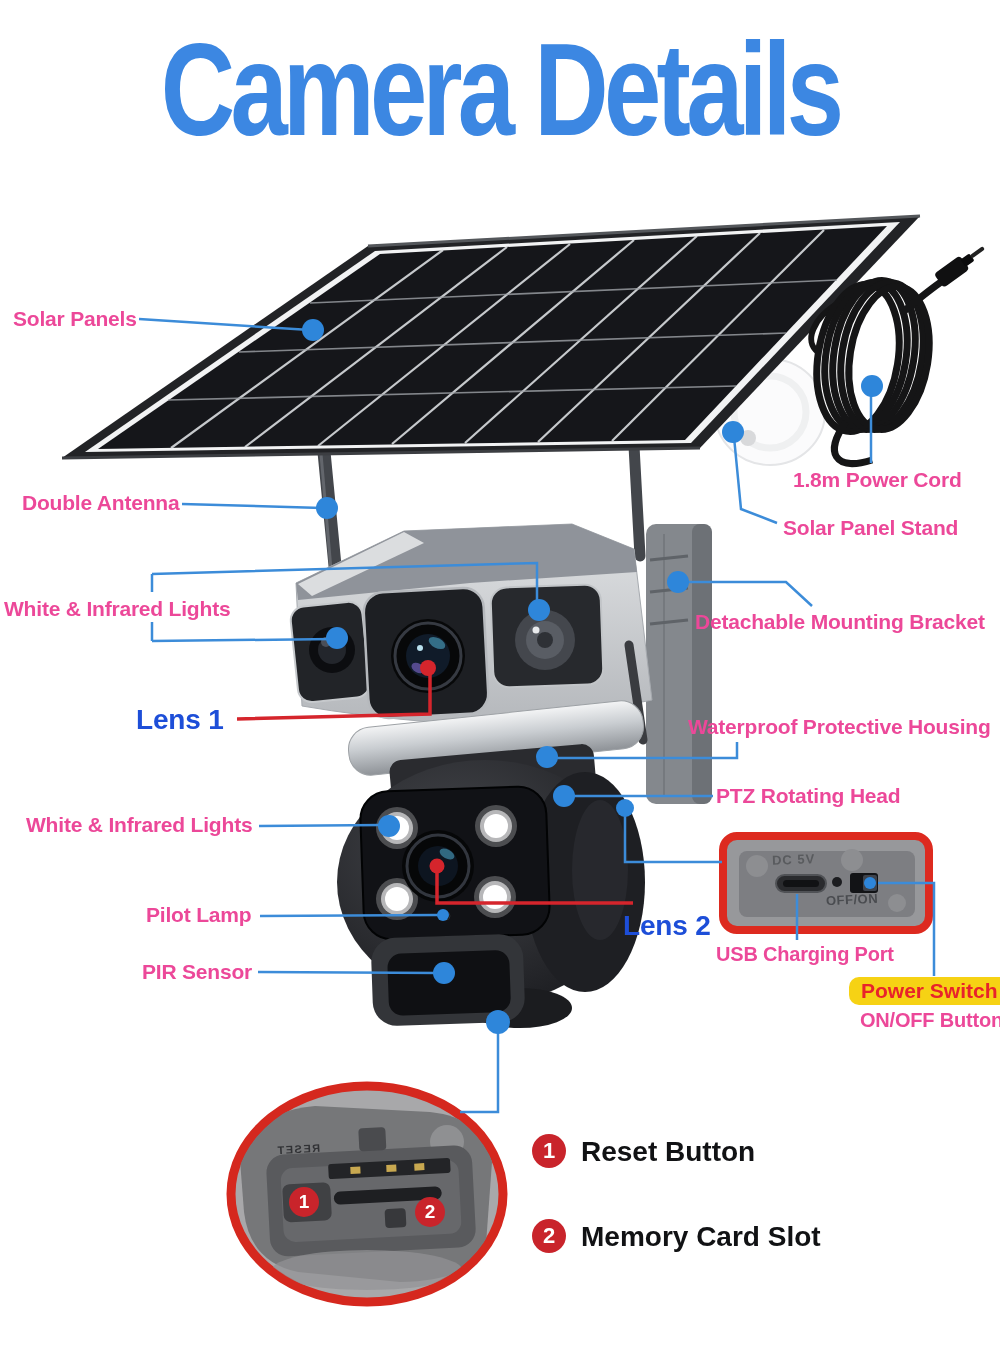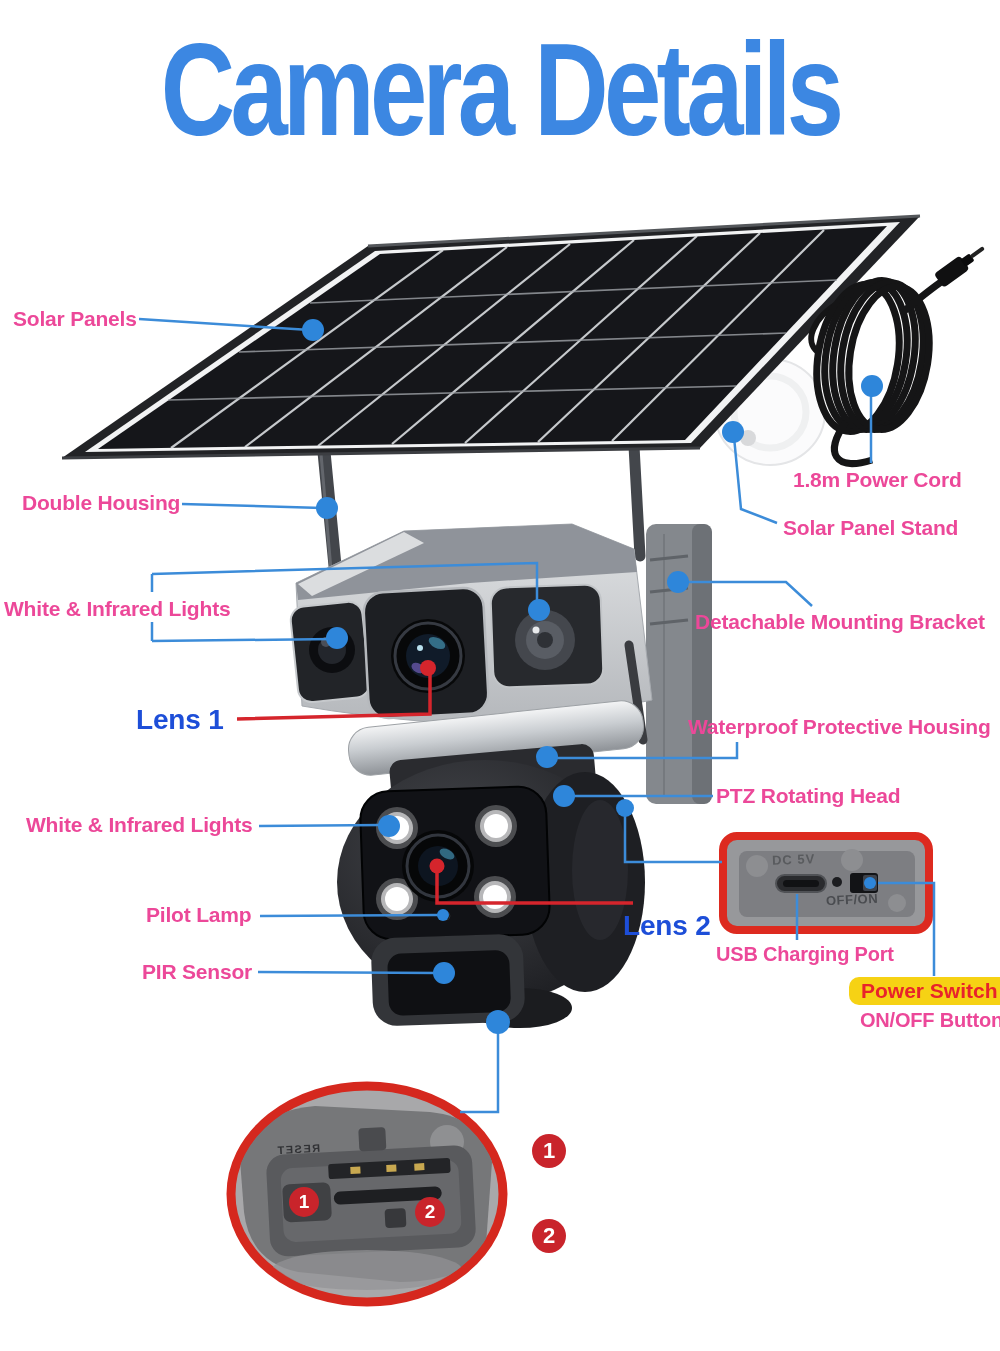--- a/index.html
+++ b/index.html
@@ -256,21 +256,21 @@
   </g>
   <g fill="#d5252c">
     <circle cx="428" cy="668" r="8"></circle>
     <circle cx="437" cy="866" r="7.5"></circle>
   </g>
 </svg>
 
 <div class="title">Camera Details</div>
 
 <div class="lbl" style="left:13px;top:307px">Solar Panels</div>
-<div class="lbl" style="left:22px;top:491px">Double Housing</div>
+<div class="lbl" style="left:22px;top:491px">Double Antenna</div>
 <div class="lbl" style="left:4px;top:597px">White &amp; Infrared Lights</div>
 <div class="lbl redlens" style="left:136px;top:704px">Lens 1</div>
 <div class="lbl" style="left:26px;top:813px">White &amp; Infrared Lights</div>
 <div class="lbl" style="left:146px;top:903px">Pilot Lamp</div>
 <div class="lbl" style="left:142px;top:960px">PIR Sensor</div>
 
 <div class="lbl" style="left:793px;top:468px">1.8m Power Cord</div>
 <div class="lbl" style="left:783px;top:516px">Solar Panel Stand</div>
 <div class="lbl" style="left:695px;top:610px">Detachable Mounting Bracket</div>
 <div class="lbl" style="left:688px;top:715px">Waterproof Protective Housing</div>
@@ -281,15 +281,17 @@
 <div class="lbl sm" style="left:860px;top:1009px">ON/OFF Button</div>
 
 <div class="stamp dc" style="left:772px;top:852px">DC 5V</div>
 <div class="stamp offon" style="left:826px;top:892px">OFF/ON</div>
 <div class="stamp reset" style="left:276px;top:1143px">RESET</div>
 
 <div class="badge in" style="left:289px;top:1187px">1</div>
 <div class="badge in" style="left:415px;top:1197px">2</div>
 
 <div class="badge lg" style="left:532px;top:1134px">1</div>
+<div class="legend-lbl" style="left:581px;top:1136px">Reset Button</div>
 <div class="badge lg" style="left:532px;top:1219px">2</div>
+<div class="legend-lbl" style="left:581px;top:1221px">Memory Card Slot</div>
 
 </div>
 
 </body></html>

